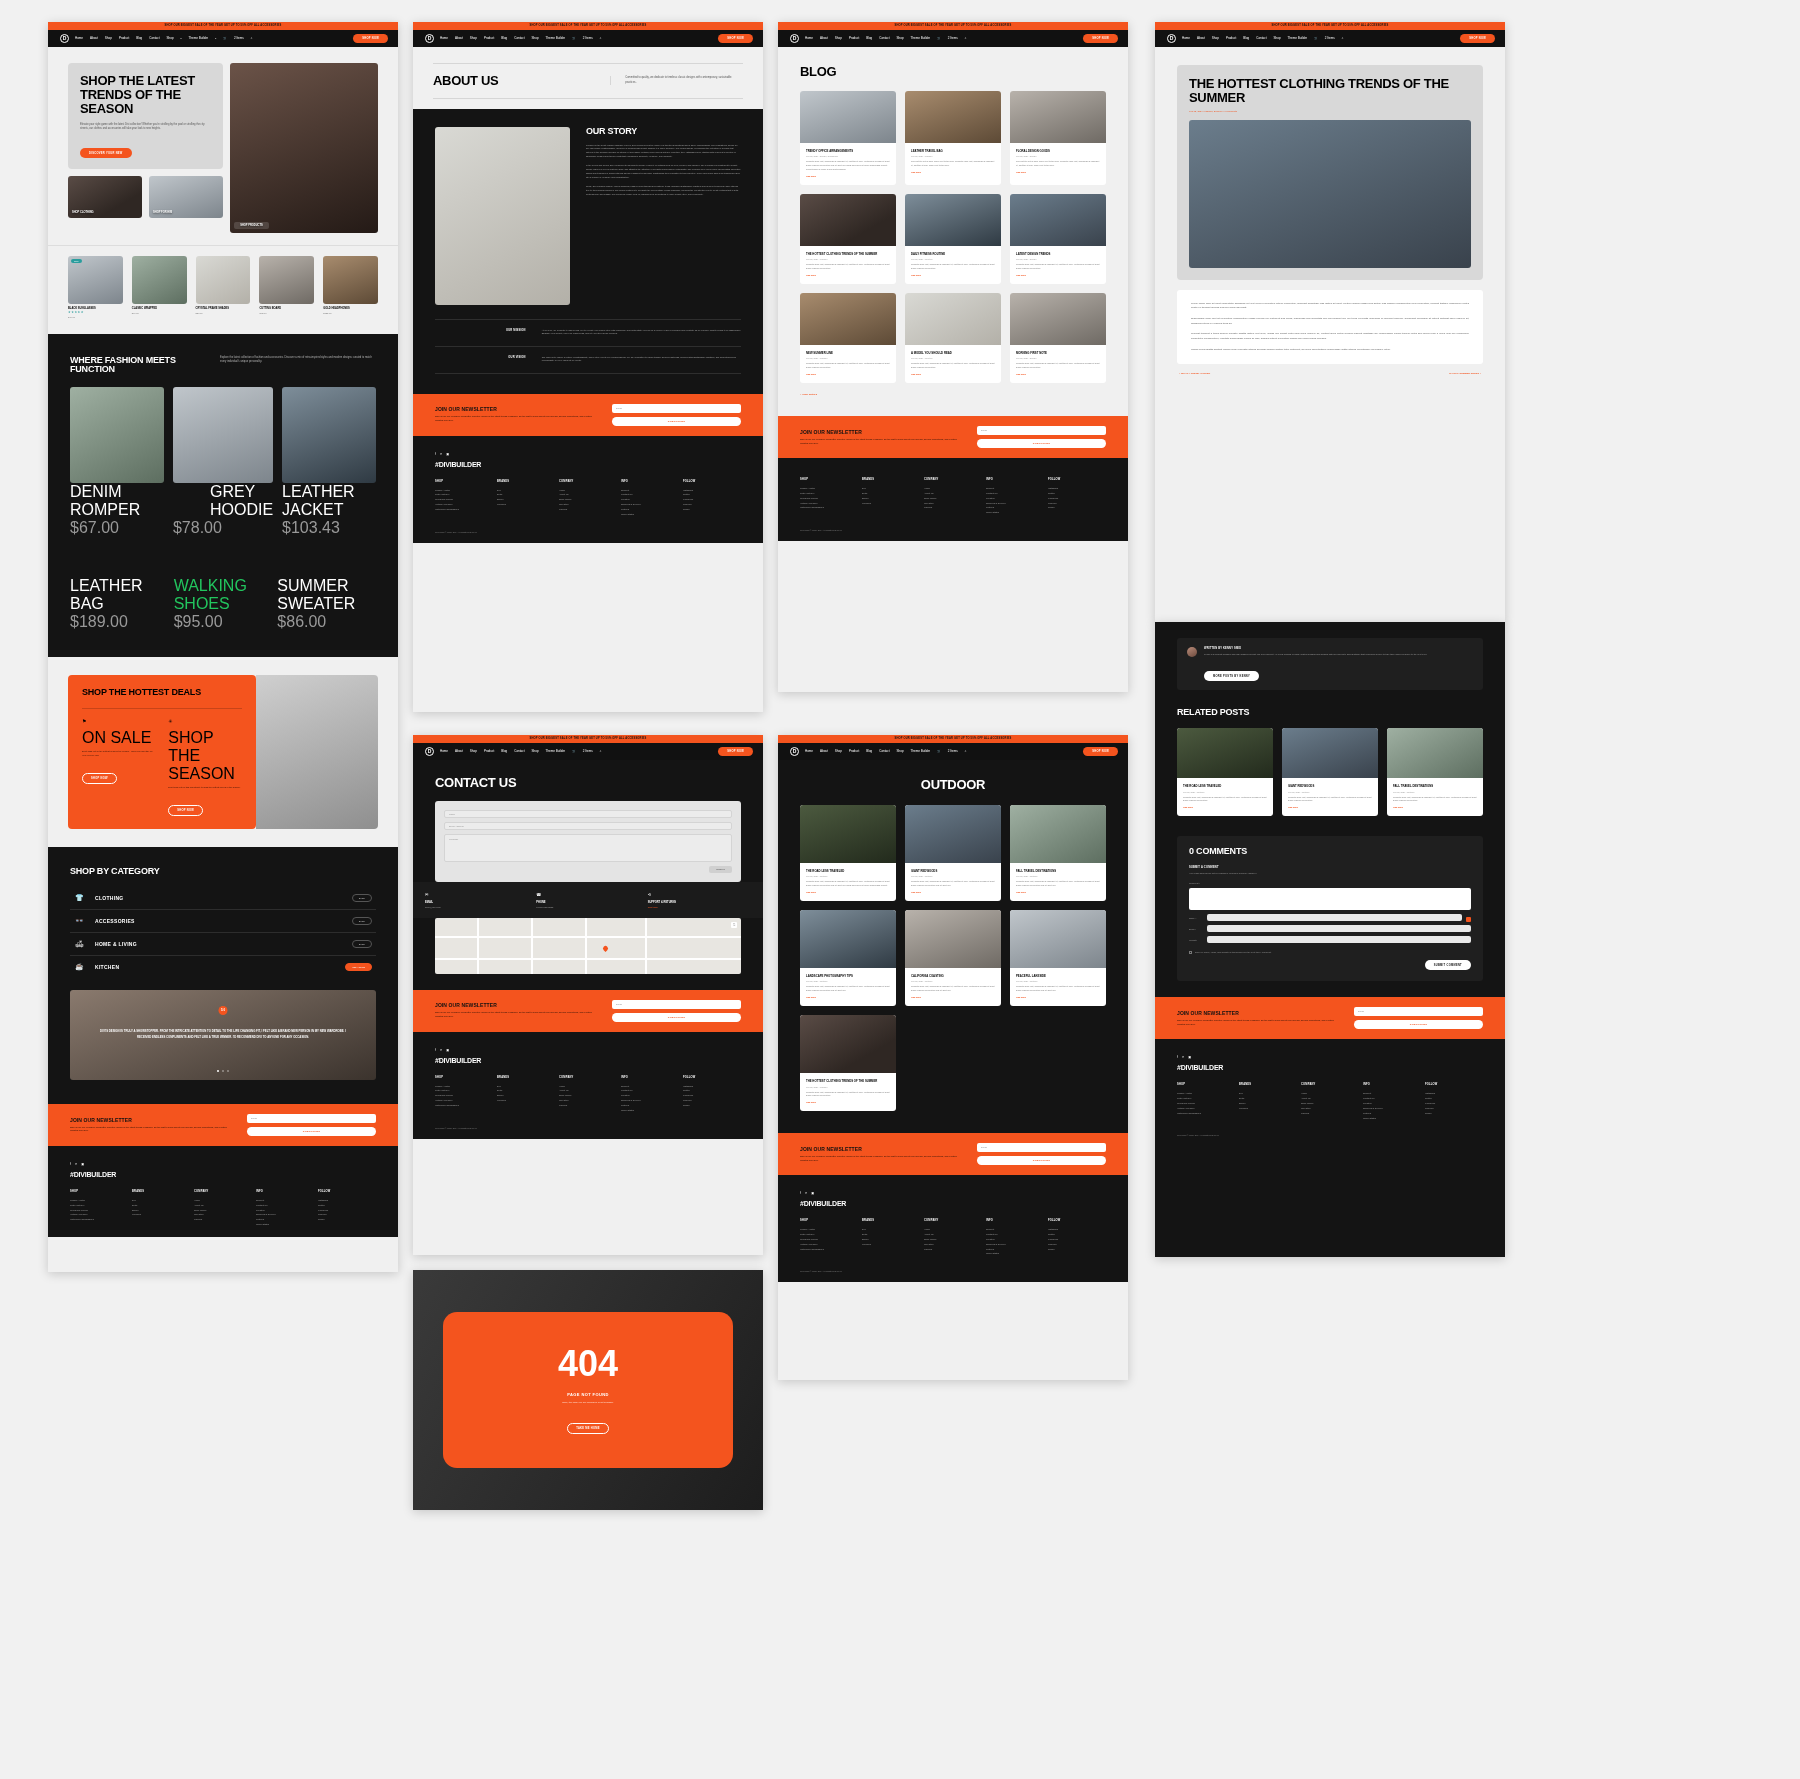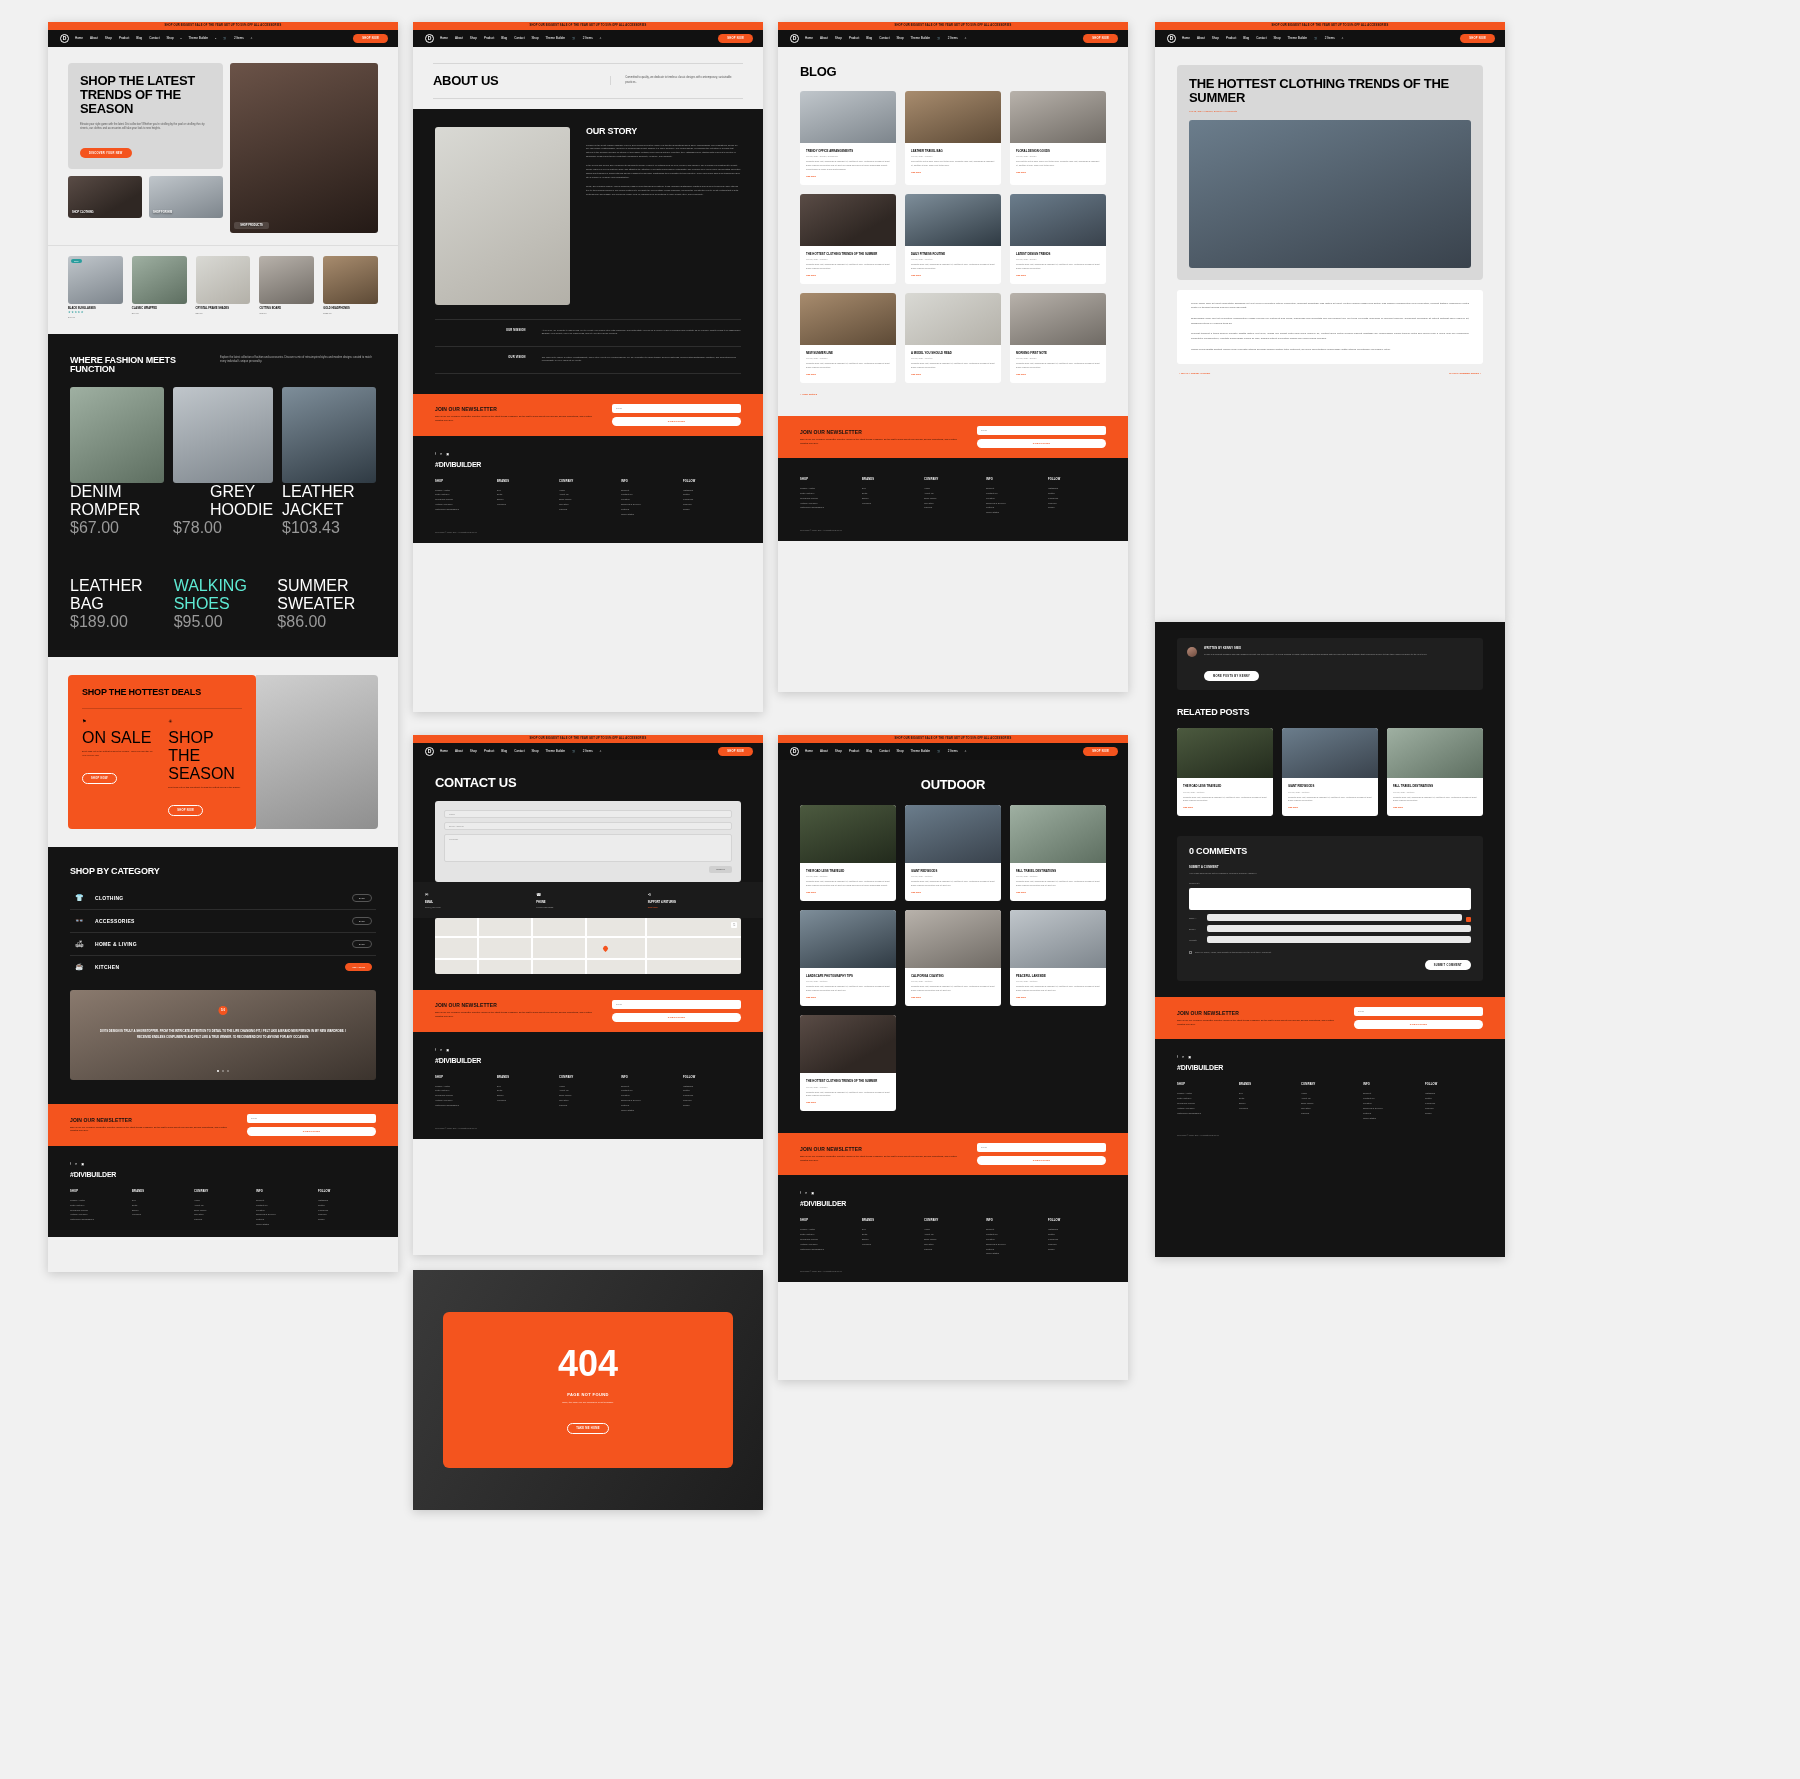--- a/index.html
+++ b/index.html
@@ -144,21 +144,21 @@
   .cinfo .ci-v { color:#9a9a9a; font-size:2.3px; }
   .mapbox { height:56px; background:#e8e6e1; position:relative; border-radius:2px;
             overflow:hidden; }
   .mapbox .road { position:absolute; background:#fff; }
   .pin { position:absolute; width:5px; height:5px; background:#F4541E;
          border-radius:50% 50% 50% 0; transform:rotate(-45deg); }
 
   
   .p404 { background:linear-gradient(120deg,#3a3a3a,#1d1d1d); padding:40px 30px;
           display:flex; align-items:center; justify-content:center; height:100%; }
-  .p404-card { background:#F4541E; border-radius:6px; width:100%;
+  .p404-card { background:#F4541E; border-radius:14px; width:100%;
                text-align:center; padding:34px 20px; }
   .p404-card .n { font-size:36px; font-weight:900; color:#fff; line-height:1; }
   .p404-card .t { font-size:4px; font-weight:900; color:#fff;
                   text-transform:uppercase; margin-top:10px; letter-spacing:.4px; }
   .p404-card .d { font-size:2.3px; color:#ffe3d8; margin-top:4px; }
 
   
   .post-hero { background:#d8d8d8; border-radius:4px; padding:12px; }
   .post-body { background:#fff; border-radius:3px; padding:12px 14px;
                font-size:2.4px; line-height:1.95; color:#5a5a5a; text-align:justify; }
@@ -282,21 +282,21 @@
         <div class="pname" style="color:#fff;">LEATHER JACKET</div>
         <div class="pprice" style="color:#999;">$103.43</div>
       </div>
     </div>
     <div style="display:grid; grid-template-columns:repeat(3,1fr); gap:5px; margin-top:40px;">
       <div>
         <div class="pname" style="color:#fff;">LEATHER BAG</div>
         <div class="pprice" style="color:#999;">$189.00</div>
       </div>
       <div>
-        <div class="pname" style="color:#5eead4;">WALKING SHOES</div>
+        <div class="pname" style="color:#22c55e;">WALKING SHOES</div>
         <div class="pprice" style="color:#999;">$95.00</div>
       </div>
       <div>
         <div class="pname" style="color:#fff;">SUMMER SWEATER</div>
         <div class="pprice" style="color:#999;">$86.00</div>
       </div>
     </div>
   </div>
 
   <div class="sec light" style="padding:18px 20px 18px;">

